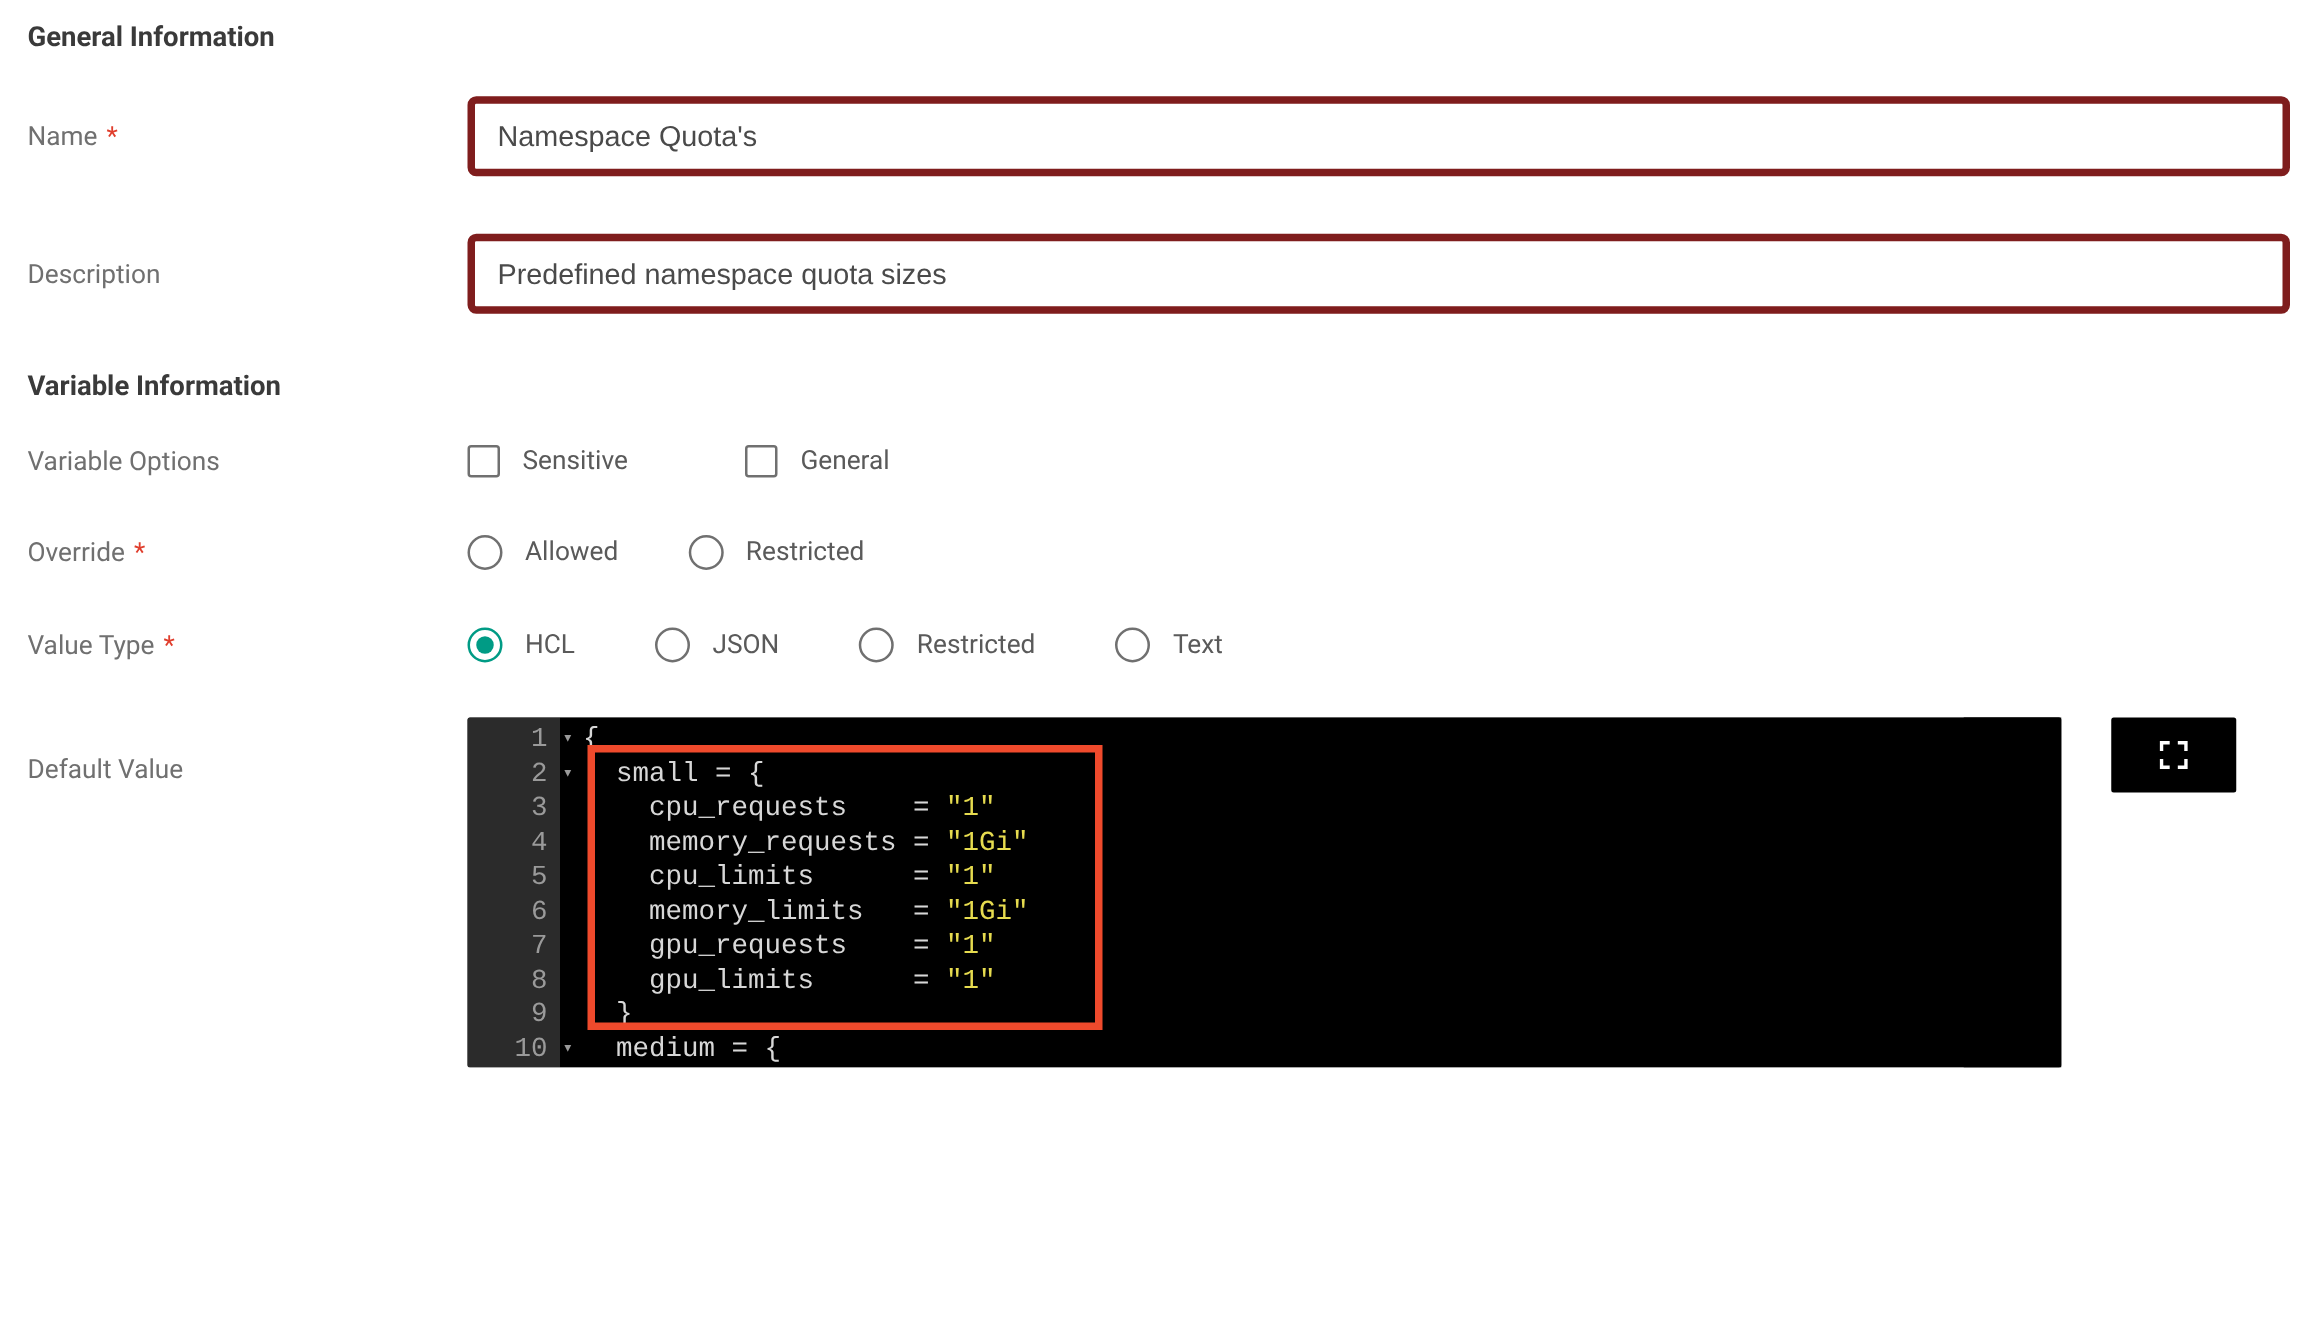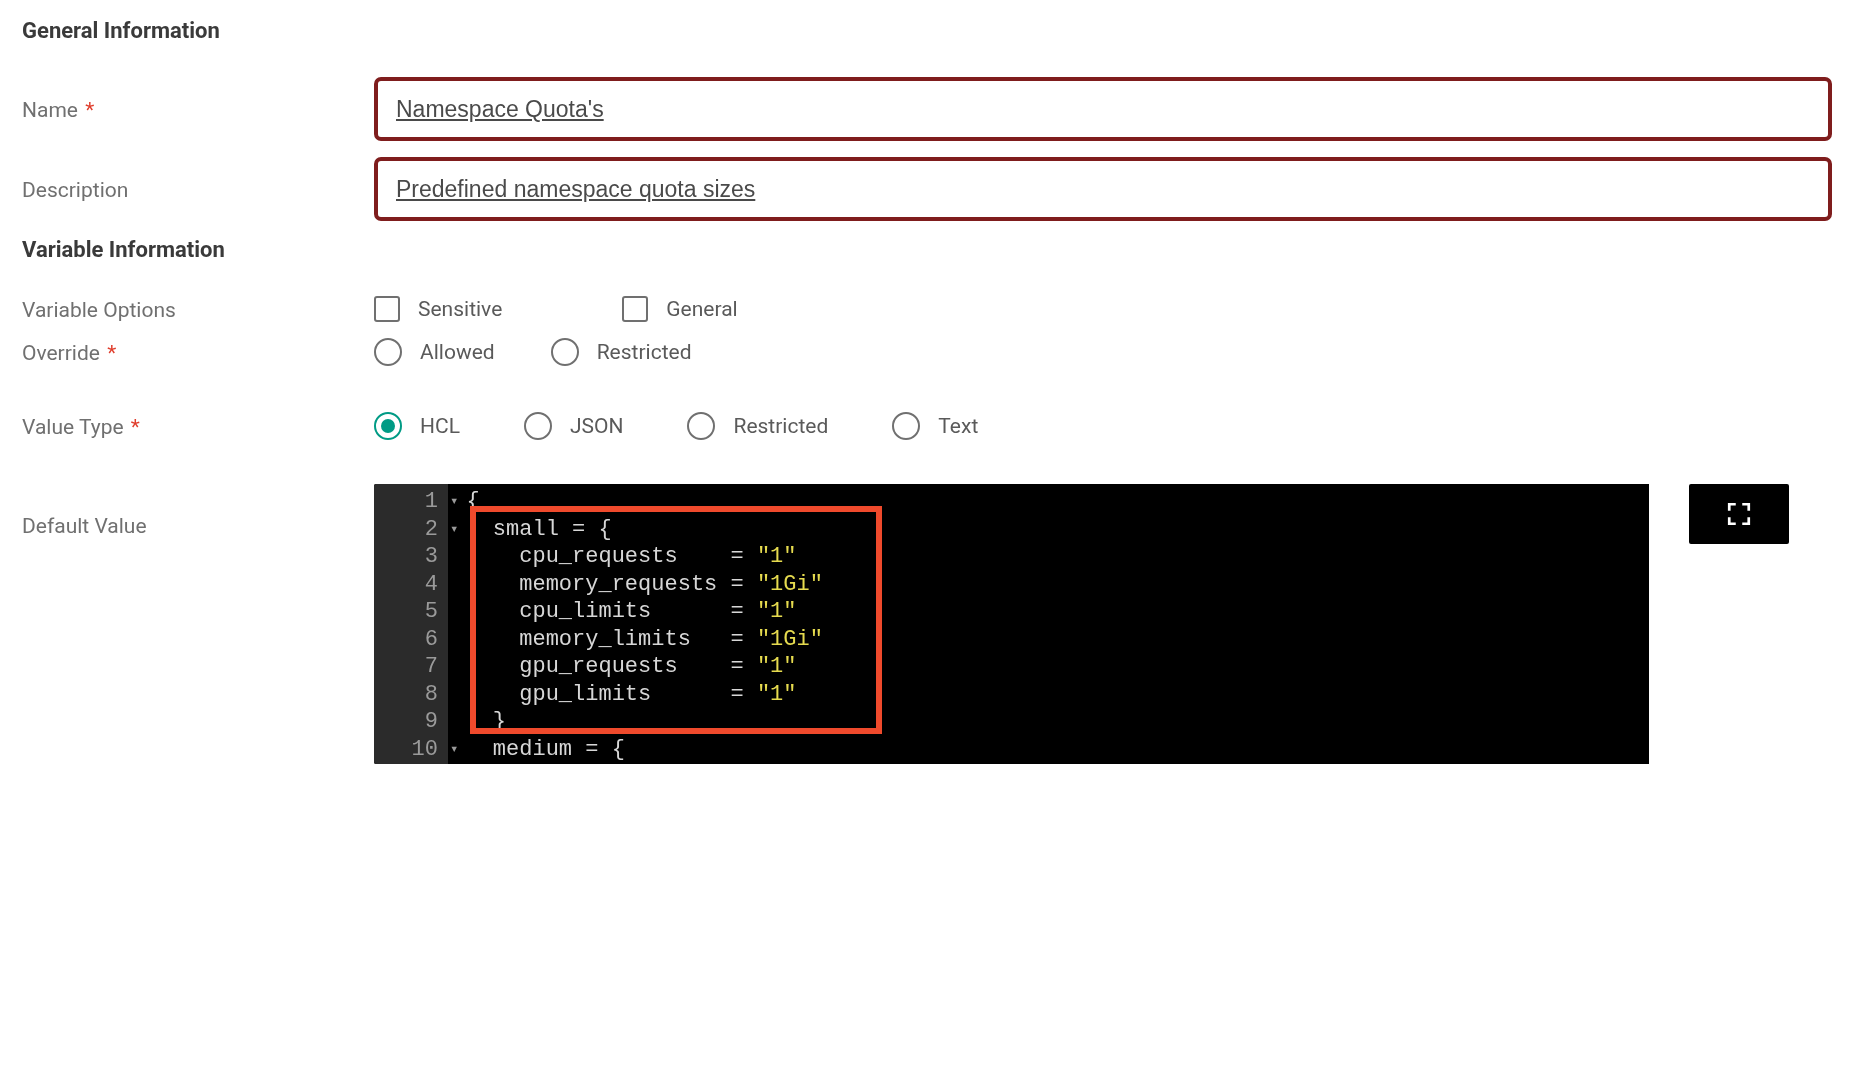--- a/index.html
+++ b/index.html
@@ -13,44 +13,43 @@
   }
   .section-header {
     font-weight: 700;
     color: #3a3a3a;
     margin-bottom: 34px;
     font-size: 22px;
   }
   .form-row {
     display: flex;
     align-items: center;
-    margin-bottom: 16px;
+    margin-bottom: 46px;
   }
   .form-row.top-align { align-items: flex-start; }
   .label-col {
     width: 352px;
     flex-shrink: 0;
     font-size: 21px;
     color: #707070;
     padding-top: 2px;
   }
   .req { color: #e03e2d; margin-left: 2px; }
   .input-col { flex: 1; }
   .text-input {
     width: 100%;
     height: 64px;
-    border: 4px solid #7f1d1d;
+    border: 6px solid #7f1d1d;
     border-radius: 7px;
     padding: 0 18px;
     font-size: 23px;
     color: #4a4a4a;
     background: #fff;
-    text-decoration: underline;
-  }
-  .opts-row { display: flex; align-items: center; gap: 74px; }
+  }
+  .opts-row { display: flex; align-items: center; gap: 48px; }
   .chk-item, .rad-item {
     display: flex; align-items: center; gap: 18px;
     font-size: 21px; color: #5a5a5a; cursor: pointer;
   }
   .chk-box {
     width: 26px; height: 26px; border: 2px solid #707070; border-radius: 3px;
     display: inline-block; flex-shrink: 0;
   }
   .rad-outer {
     width: 28px; height: 28px; border: 2px solid #707070; border-radius: 50%;

